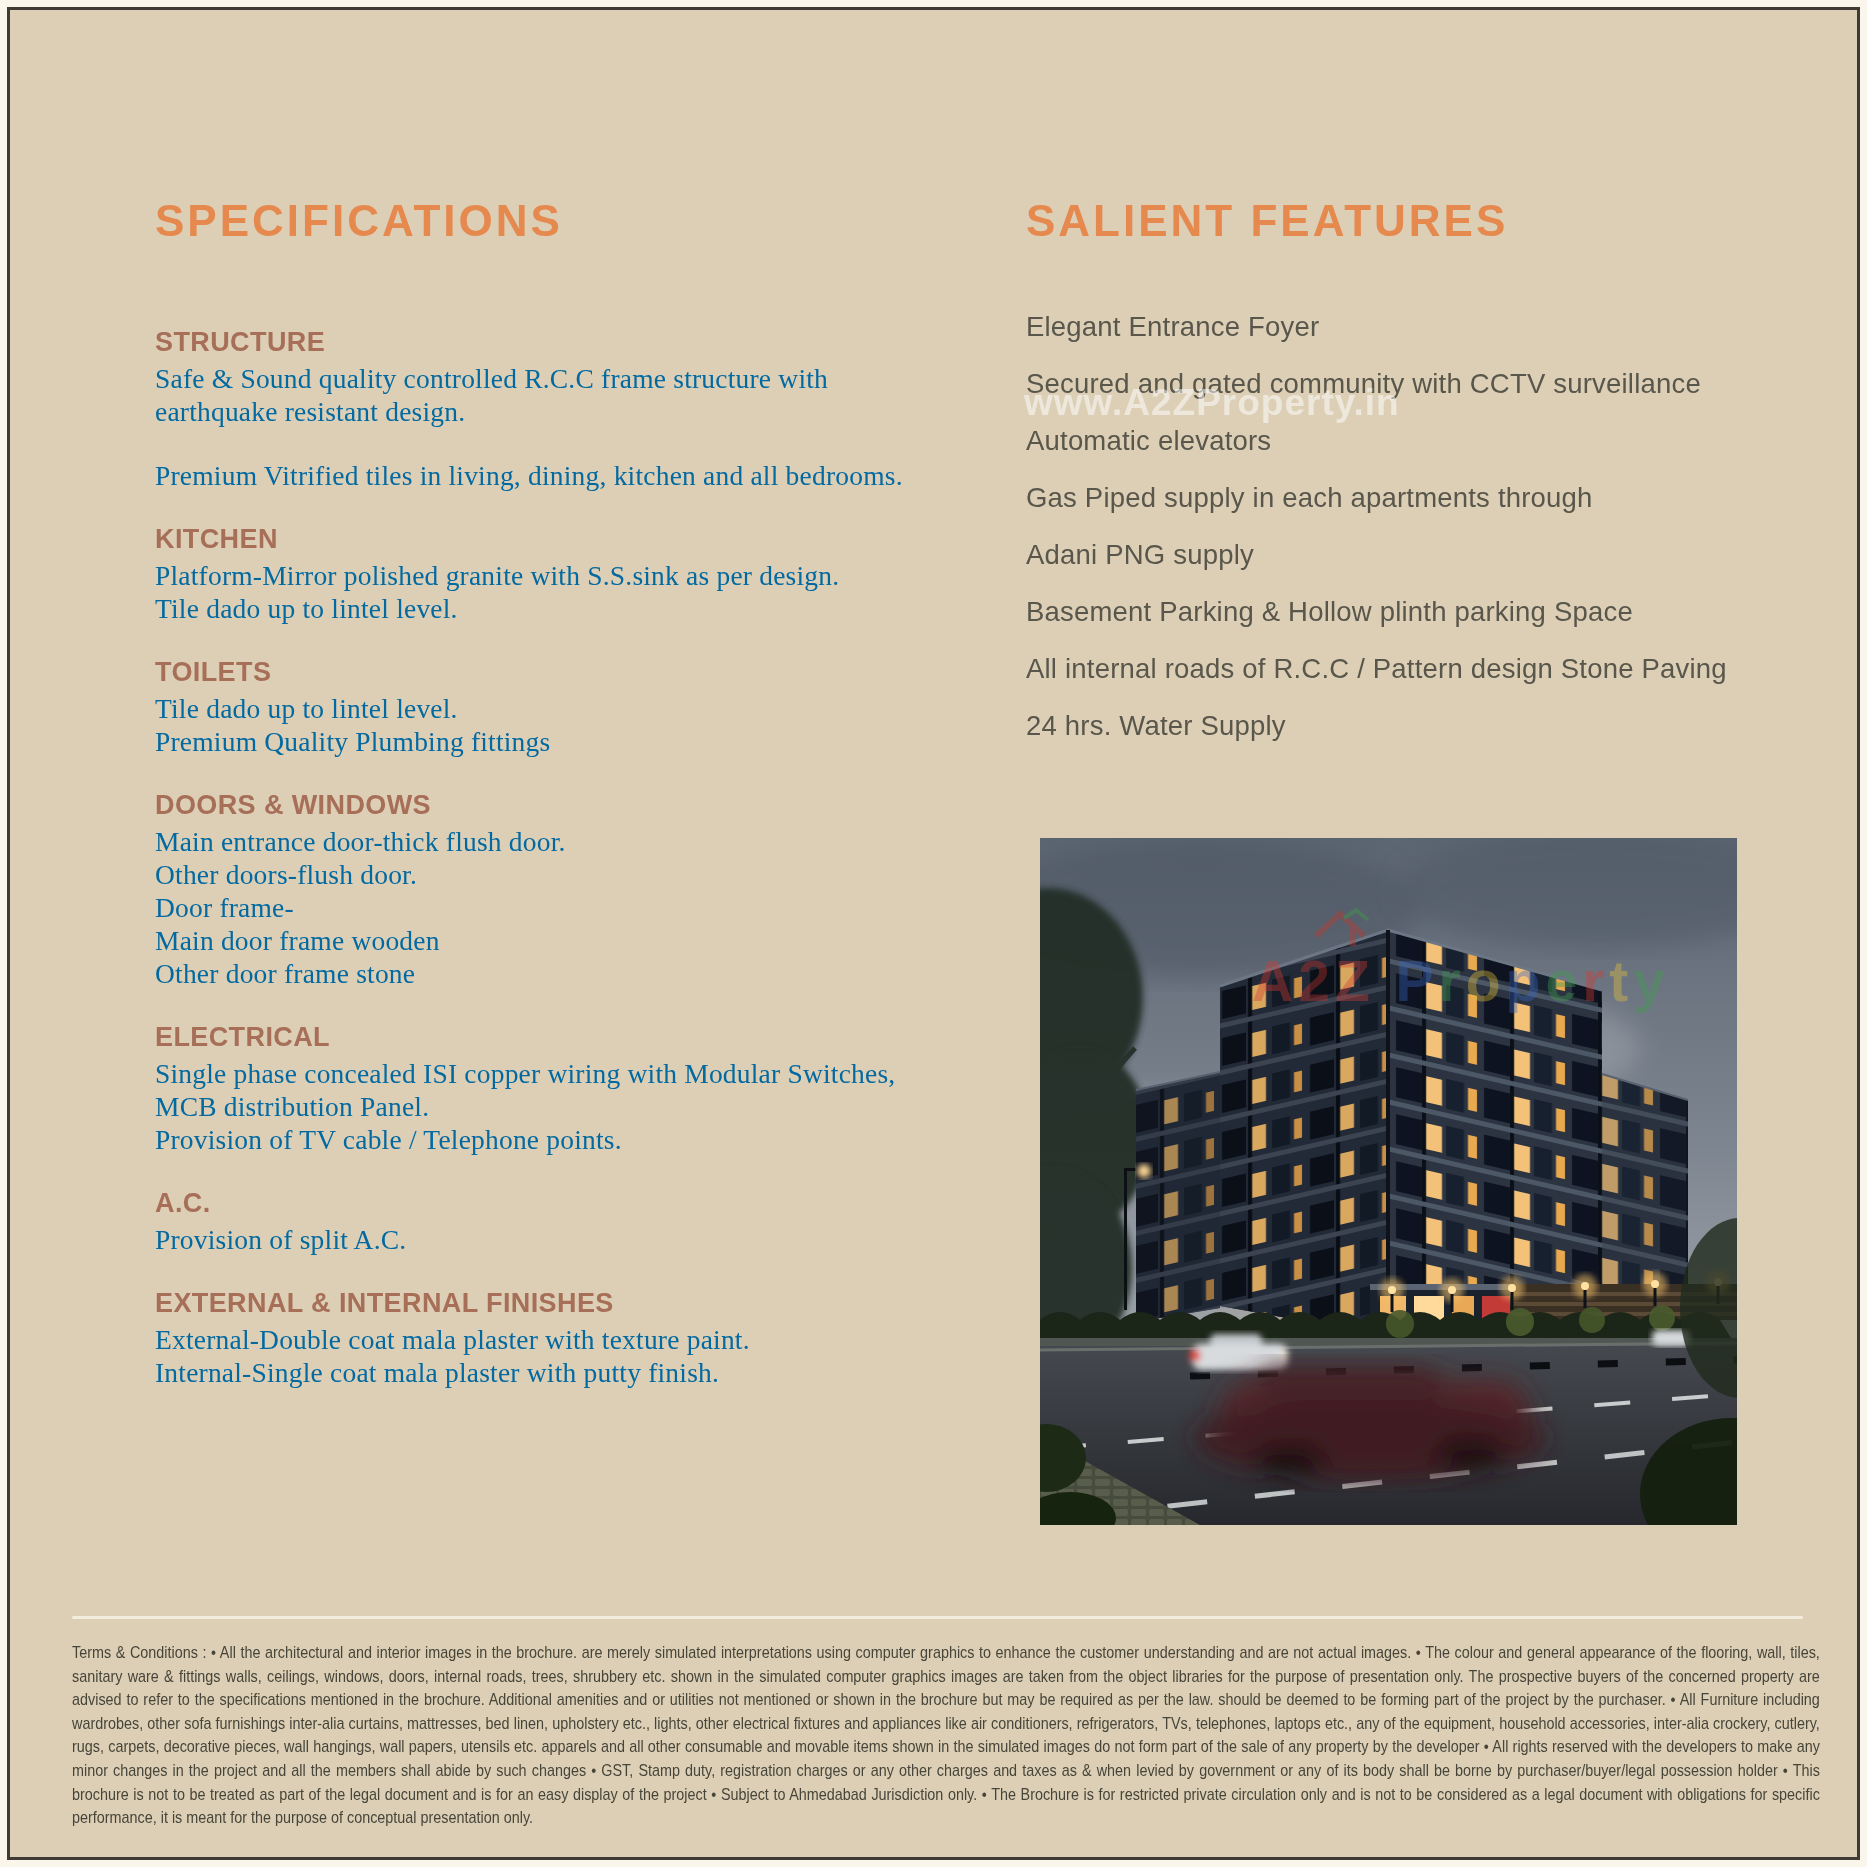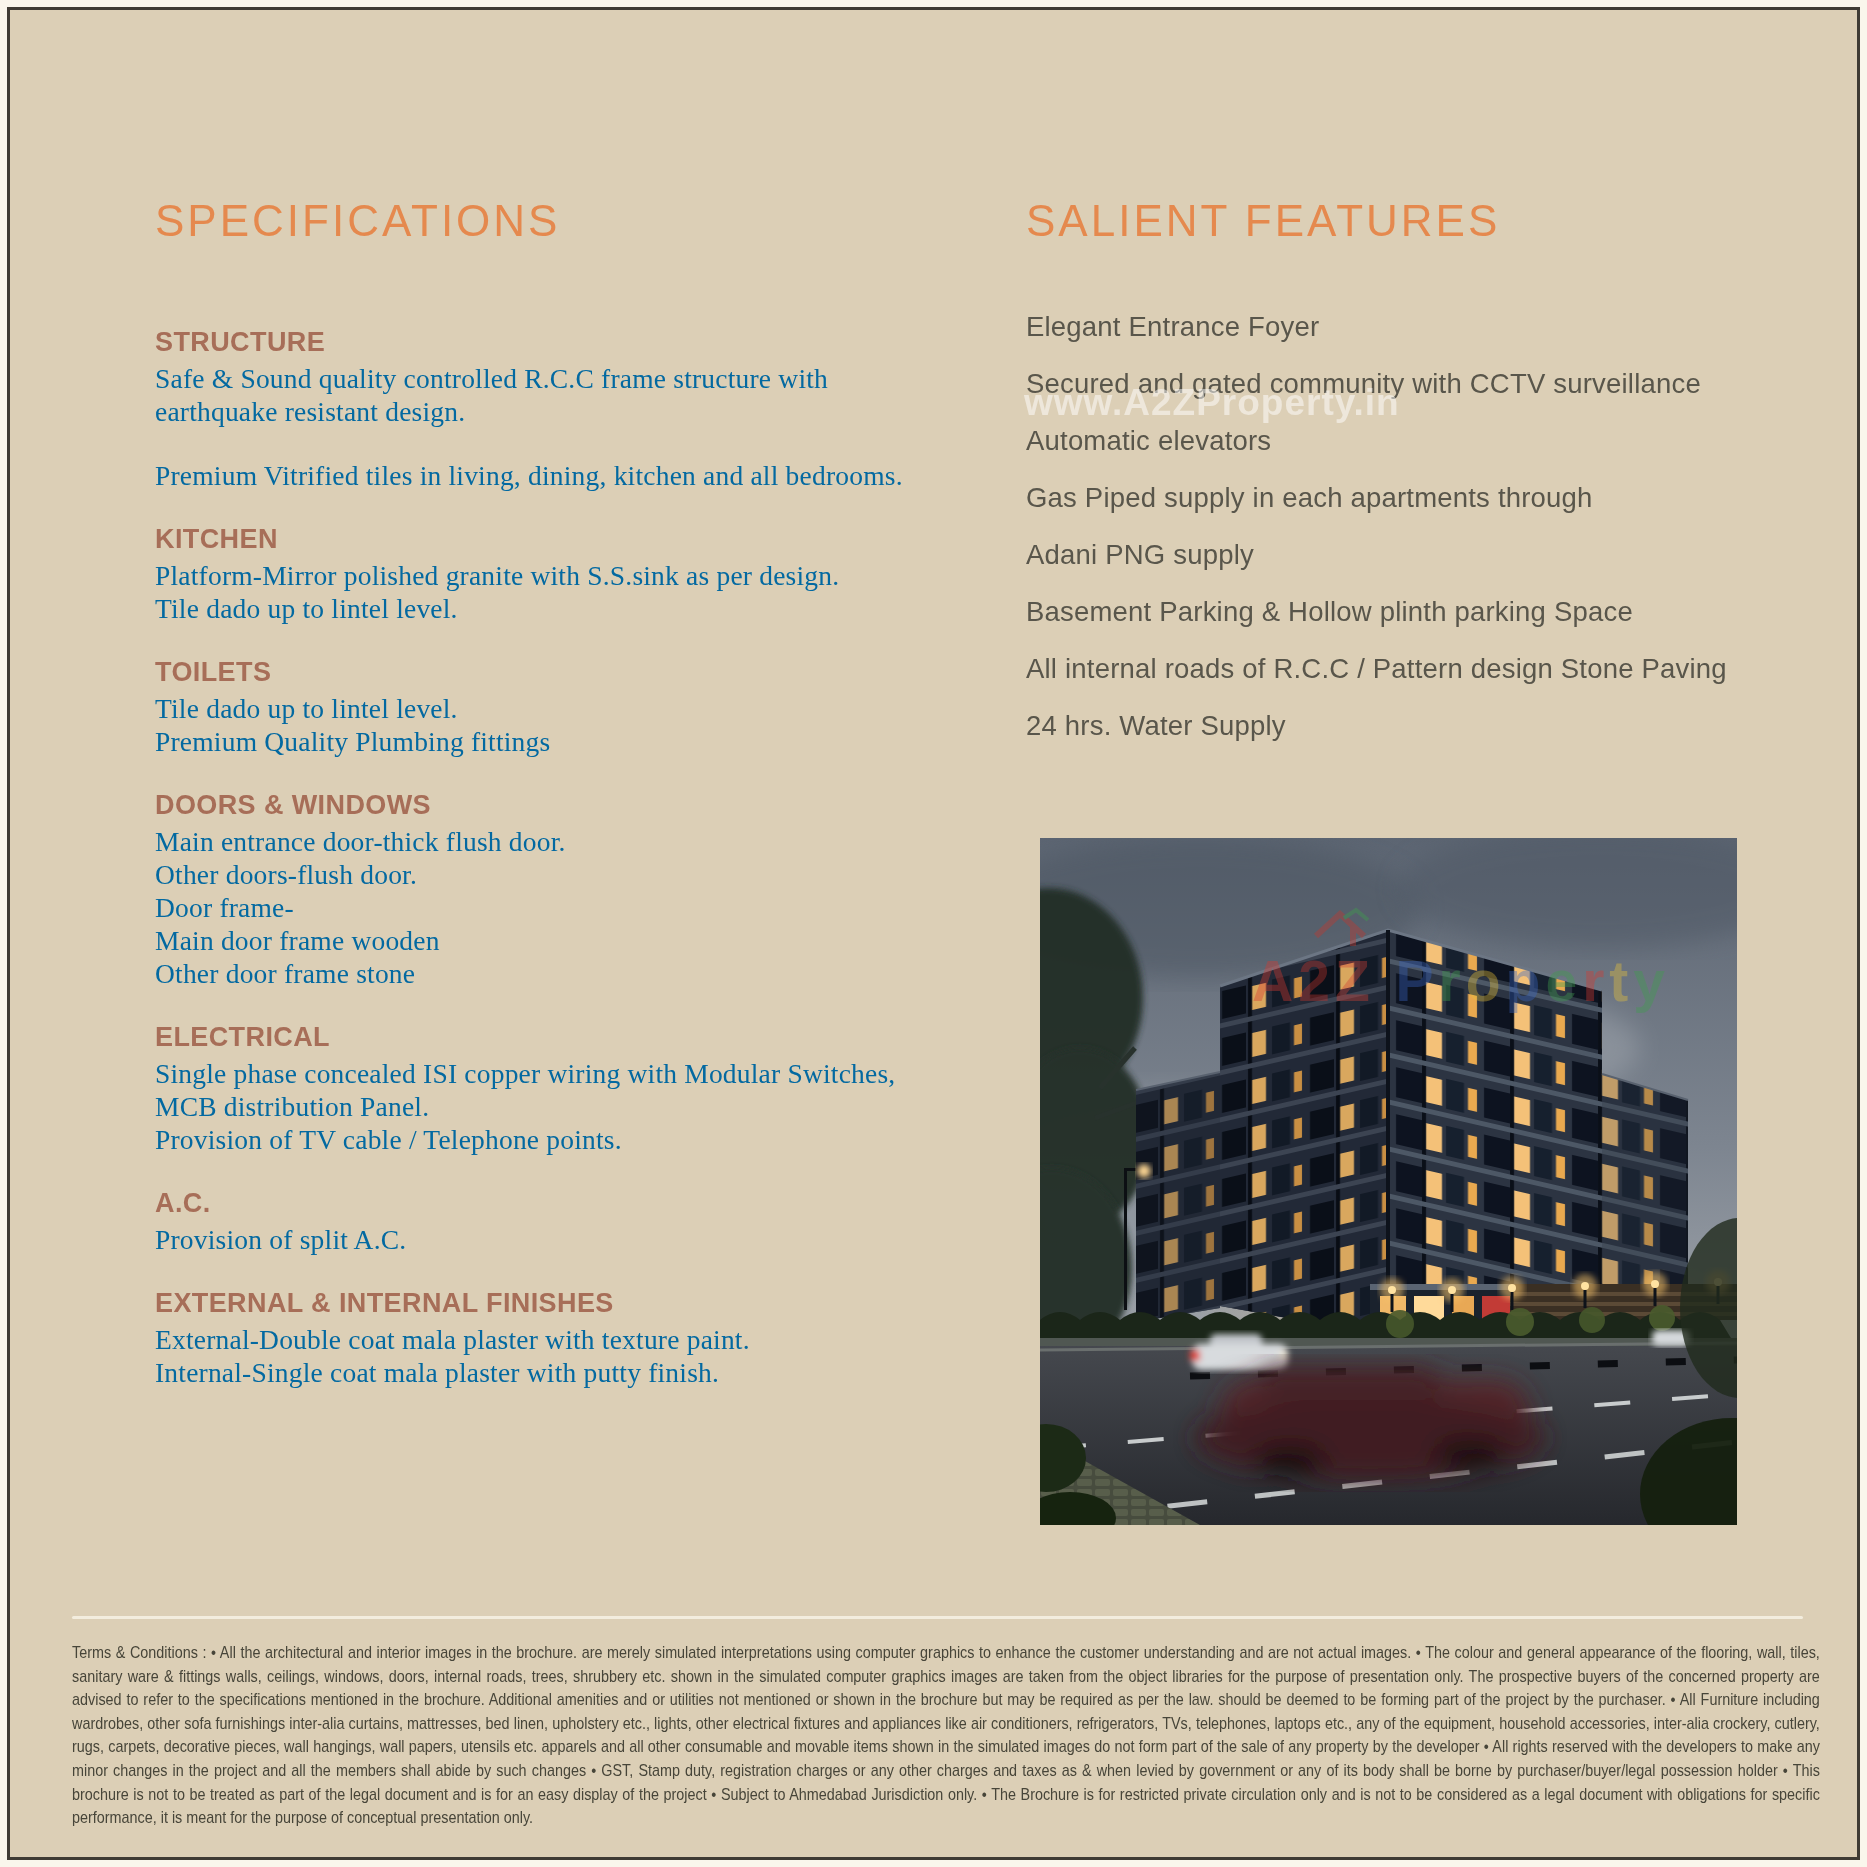--- a/index.html
+++ b/index.html
@@ -4,21 +4,21 @@
 <style>
   html,body{margin:0;padding:0;background:#faf6ec;}
   .canvas{position:relative;width:1867px;height:1867px;background:#faf6ec;overflow:hidden;
           font-family:"Liberation Sans",sans-serif;}
   .page{position:absolute;left:7px;top:7px;right:7px;bottom:7px;background:#dccfb6;
         border:3px solid #3f3b34;box-sizing:border-box;}
 
   
   .col-left{position:absolute;left:145px;top:186px;width:800px;}
   .col-right{position:absolute;left:1016px;top:186px;width:740px;}
-  .big-title{margin:0;font-size:44px;line-height:50px;font-weight:normal;letter-spacing:3px;color:#e5894e;}
+  .big-title{margin:0;font-size:44px;line-height:50px;font-weight:bold;letter-spacing:3px;color:#e5894e;}
   #spec-sections{margin-top:80px;}
   .spec-section{margin-bottom:31px;}
   .spec-heading{margin:0 0 4px 0;font-size:27px;line-height:32px;font-weight:bold;
                 letter-spacing:.4px;color:#a76e58;}
   .spec-line{font-size:27.5px;line-height:33px;color:#0369a1;letter-spacing:.2px;font-family:Liberation Serif, serif;}
   #feature-items{margin-top:64px;}
   .feature-item{font-size:27.5px;line-height:33px;margin-bottom:24px;color:#59564b;letter-spacing:.2px;}
 
   
   .wm-www{position:absolute;left:1014px;top:372px;font-size:37px;font-weight:bold;

